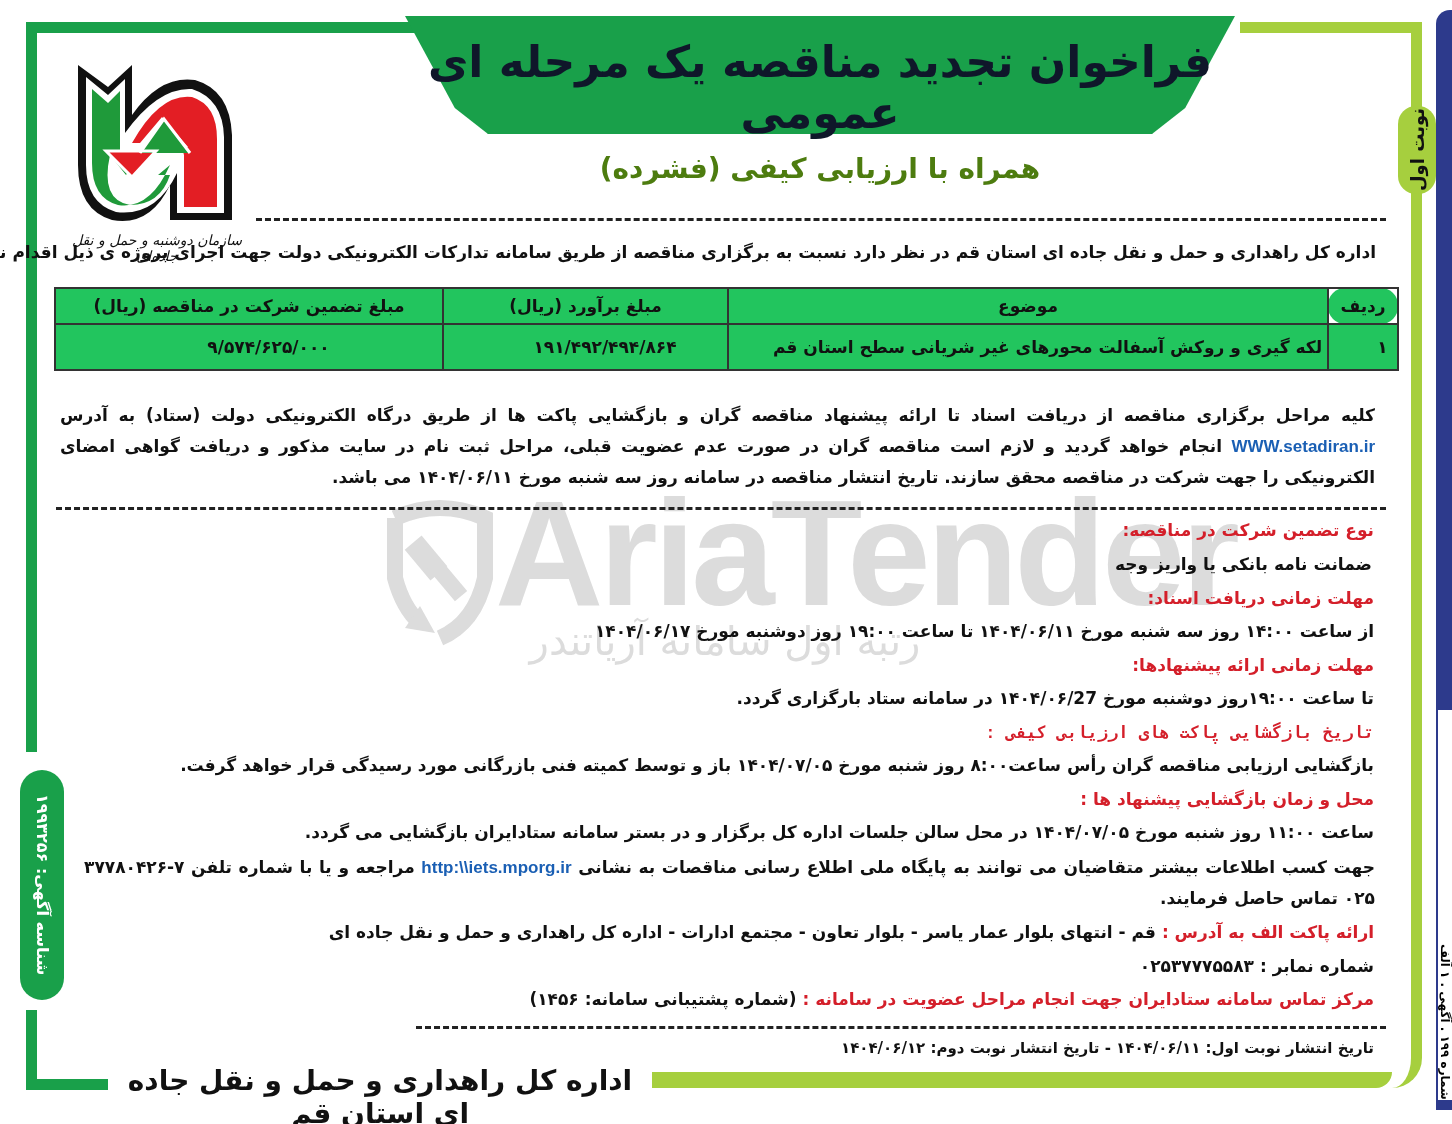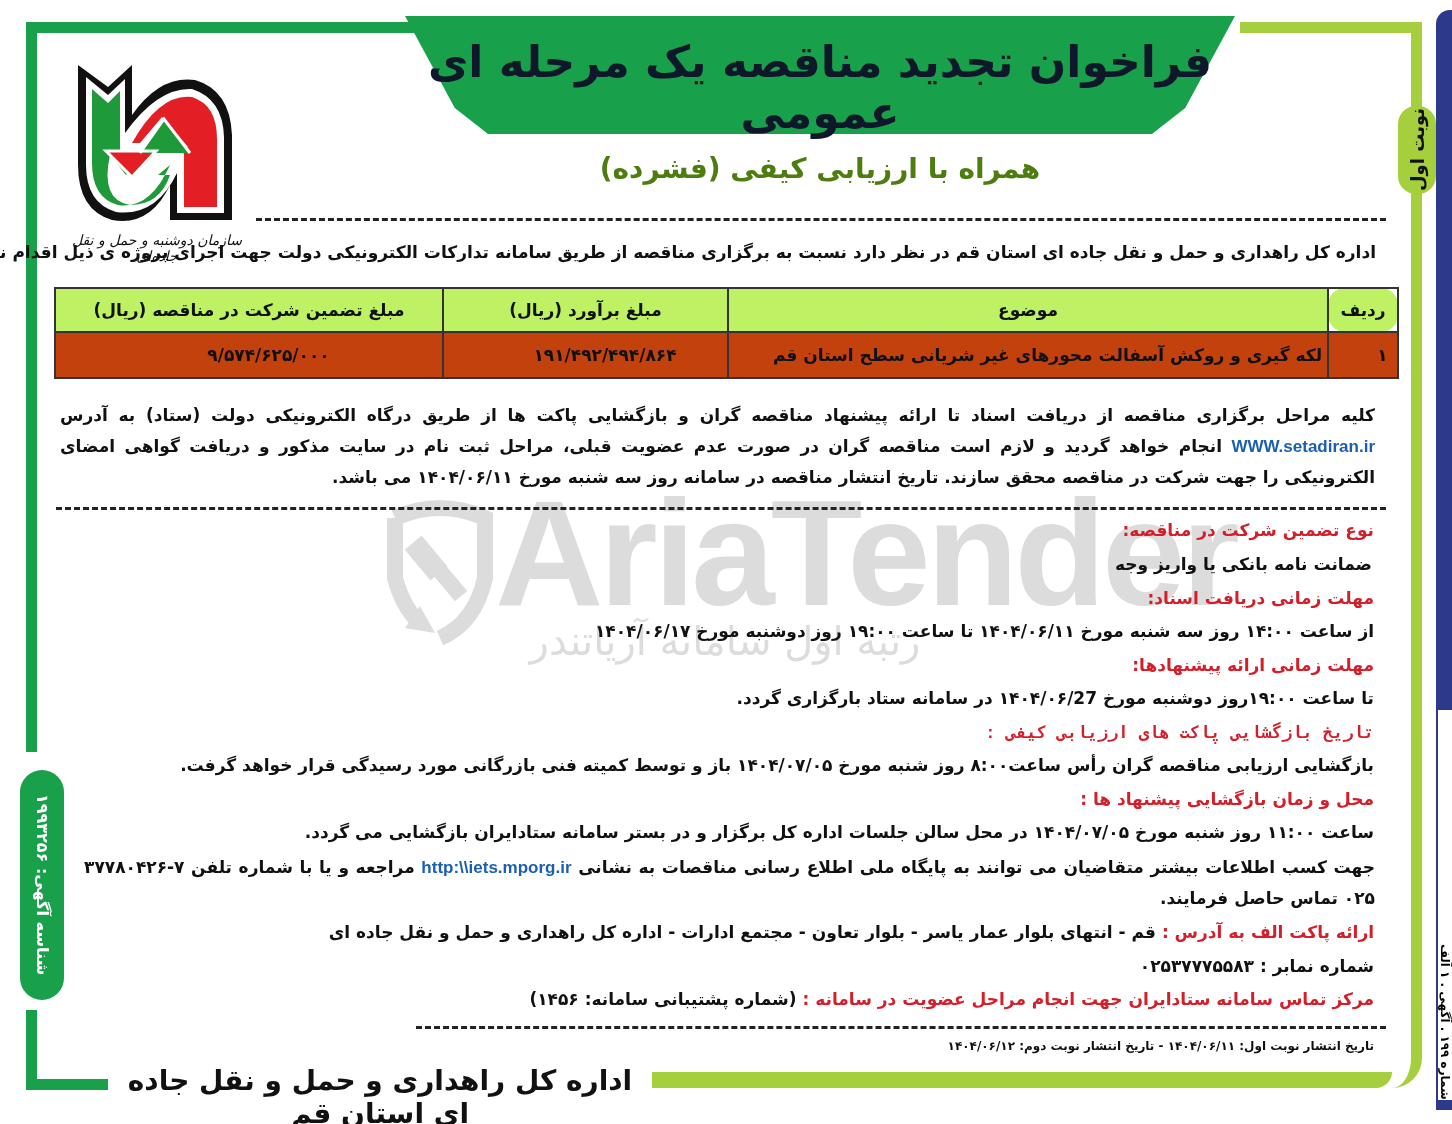--- a/index.html
+++ b/index.html
@@ -46,22 +46,22 @@
 
     
     .dash { position: absolute; height: 0; border-top: 3px dashed #222; }
 
     
     .intro { position: absolute; left: 256px; top: 242px; width: 1120px; direction: rtl; text-align: right; font-size: 17px; font-weight: bold; white-space: nowrap; }
 
     
     .tender-table { position: absolute; left: 54px; top: 287px; width: 1345px; border-collapse: collapse; direction: rtl; }
     .tender-table th, .tender-table td { border: 2px solid #333; font-size: 17px; font-weight: bold; text-align: center; }
-    .tender-table th { background: #bef264; height: 44px; }
-    .tender-table td { background: #c2410c; height: 46px; padding-left: 39px; }
+    .tender-table th { background: #22c55e; height: 36px; }
+    .tender-table td { background: #22c55e; height: 46px; padding-left: 39px; }
     .tender-table td.subject { text-align: center; }
 
     
     .para { position: absolute; left: 60px; width: 1315px; direction: rtl; text-align: justify; font-size: 17px; font-weight: bold; line-height: 31px; }
     .link { color: #1a5fb4; font-family: "Liberation Sans", sans-serif; }
     .line { position: absolute; right: 78px; direction: rtl; text-align: right; font-size: 17px; font-weight: bold; white-space: nowrap; }
     .red { color: #d41f2a; }
 
     
     .watermark { position: absolute; left: 375px; top: 478px; width: 700px; height: 190px; pointer-events: none; opacity: 0.85; }
@@ -188,15 +188,15 @@
 
 <div class="line" style="top:956px;">شماره نمابر : ۰۲۵۳۷۷۷۵۵۸۳</div>
 
 <div class="line" style="top:989px;">
   <span class="red">مرکز تماس سامانه ستادایران جهت انجام مراحل عضویت در سامانه :</span>
   <span>(شماره پشتیبانی سامانه: ۱۴۵۶)</span>
 </div>
 
 <div class="dash" style="left:416px; top:1026px; width:970px;"></div>
 
-<div class="line" style="top:1039px; font-size:12px;margin-left:33px;">تاریخ انتشار نوبت اول: ۱۴۰۴/۰۶/۱۱ - تاریخ انتشار نوبت دوم: ۱۴۰۴/۰۶/۱۲</div>
+<div class="line" style="top:1039px; font-size:15px;margin-left:33px;">تاریخ انتشار نوبت اول: ۱۴۰۴/۰۶/۱۱ - تاریخ انتشار نوبت دوم: ۱۴۰۴/۰۶/۱۲</div>
 
 <div class="footer-title">اداره کل راهداری و حمل و نقل جاده ای استان قم</div>
 
 </body></html>

